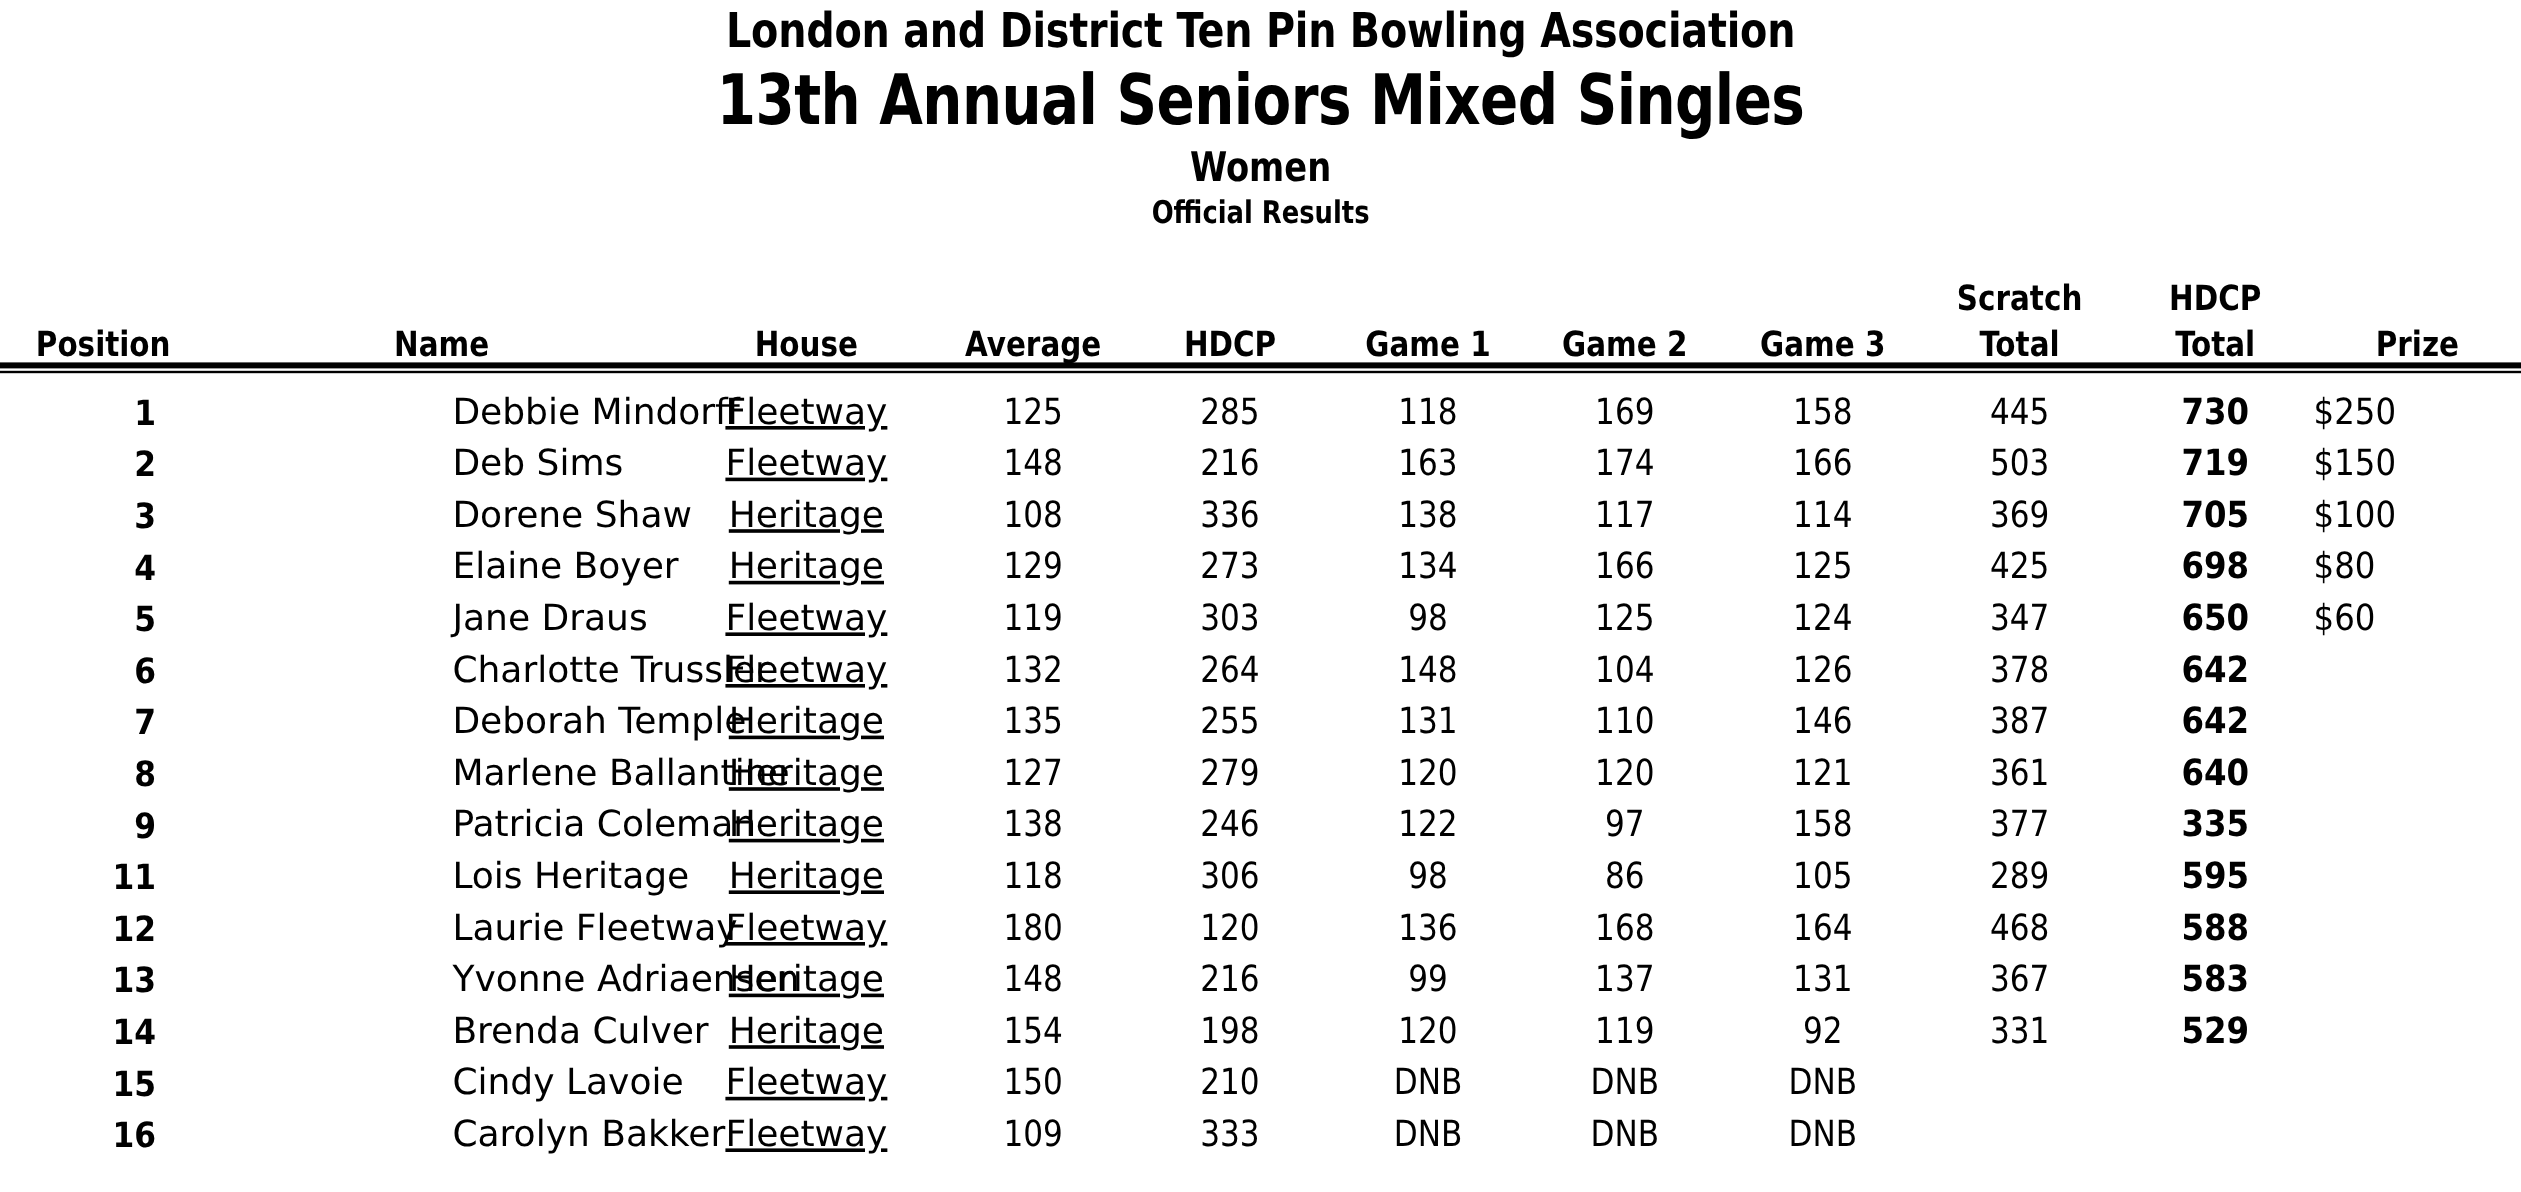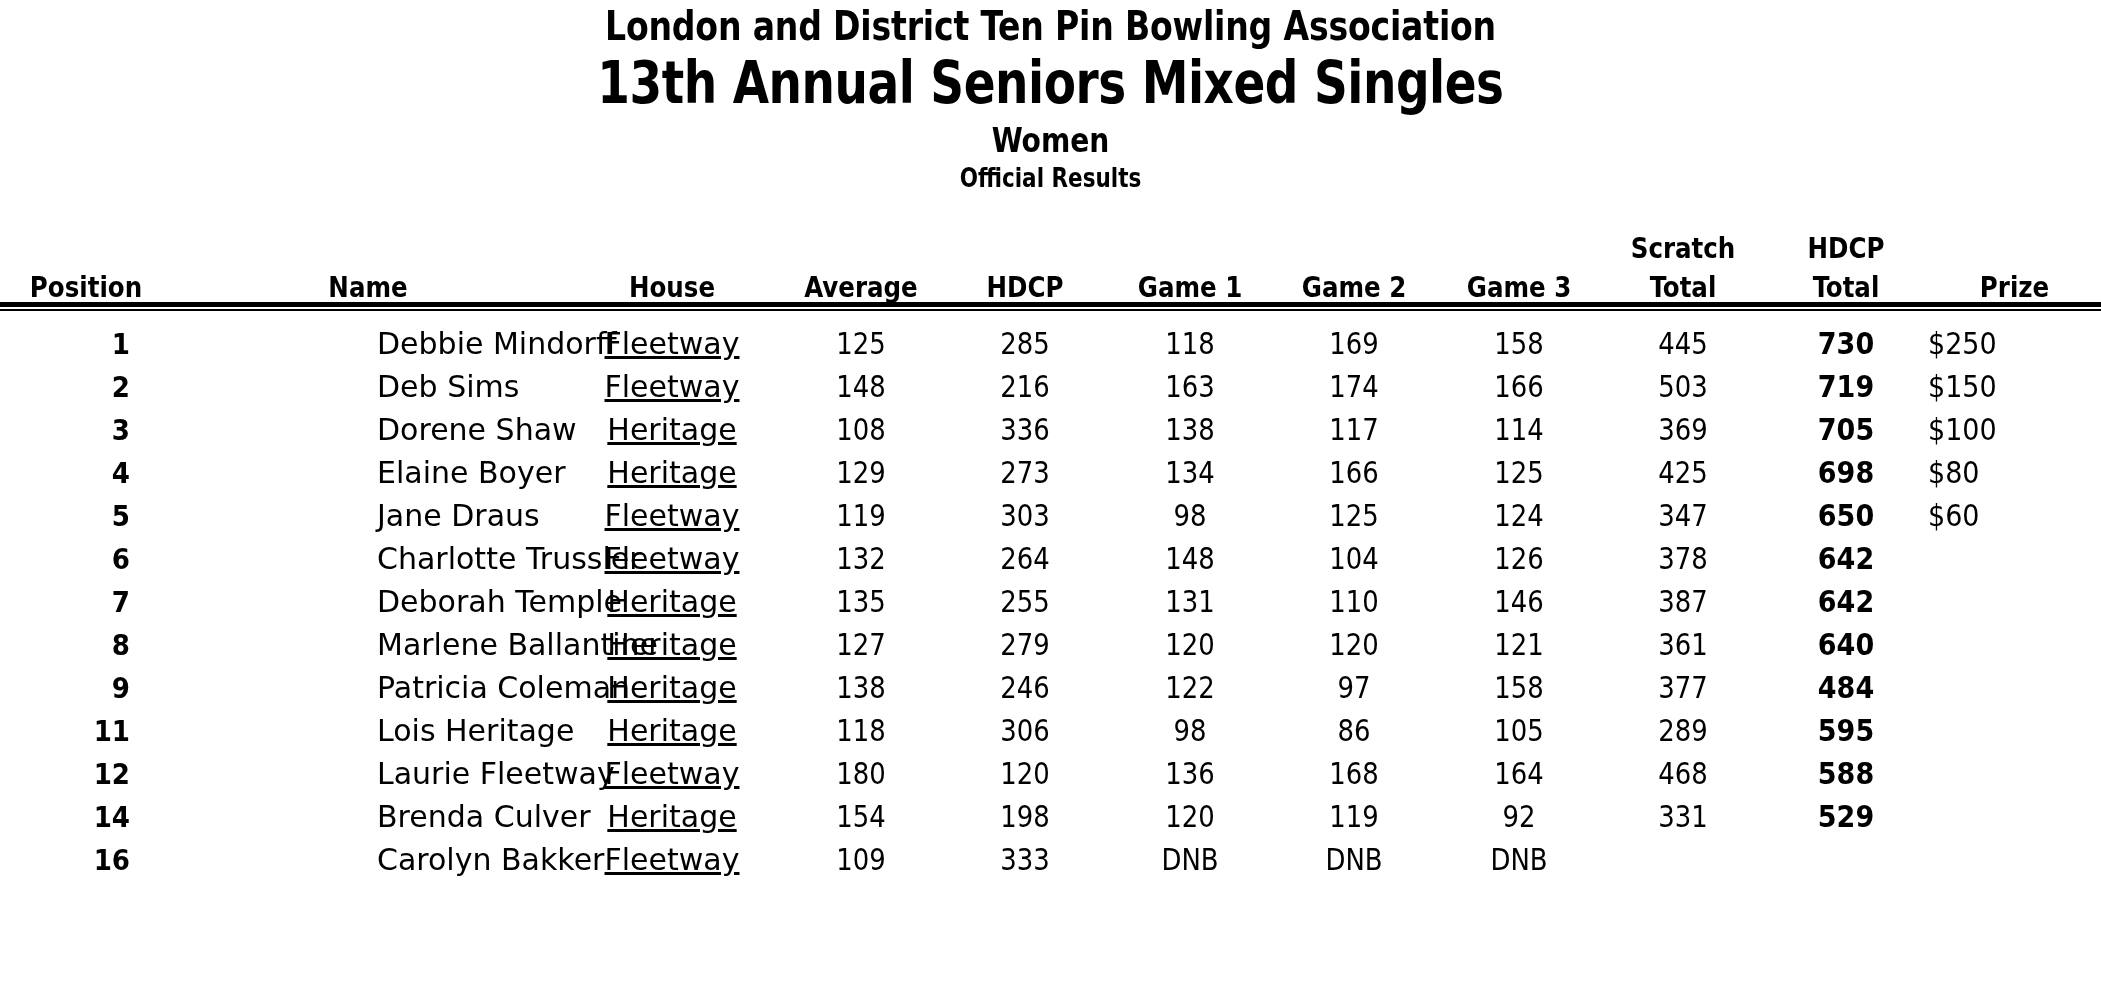--- a/index.html
+++ b/index.html
@@ -373,21 +373,21 @@
         <tr class="data-row">
           <td class="c-position">9</td>
           <td class="c-name">Patricia Coleman</td>
           <td class="c-house">Heritage</td>
           <td class="c-num">138</td>
           <td class="c-num">246</td>
           <td class="c-num">122</td>
           <td class="c-num">97</td>
           <td class="c-num">158</td>
           <td class="c-num">377</td>
-          <td class="c-hdcptotal">484</td>
+          <td class="c-hdcptotal">335</td>
           <td class="c-prize"></td>
         </tr>
         <tr class="data-row">
           <td class="c-position">11</td>
           <td class="c-name">Lois Heritage</td>
           <td class="c-house">Heritage</td>
           <td class="c-num">118</td>
           <td class="c-num">306</td>
           <td class="c-num">98</td>
           <td class="c-num">86</td>
@@ -403,33 +403,59 @@
           <td class="c-num">180</td>
           <td class="c-num">120</td>
           <td class="c-num">136</td>
           <td class="c-num">168</td>
           <td class="c-num">164</td>
           <td class="c-num">468</td>
           <td class="c-hdcptotal">588</td>
           <td class="c-prize"></td>
         </tr>
         <tr class="data-row">
+          <td class="c-position">13</td>
+          <td class="c-name">Yvonne Adriaensen</td>
+          <td class="c-house">Heritage</td>
+          <td class="c-num">148</td>
+          <td class="c-num">216</td>
+          <td class="c-num">99</td>
+          <td class="c-num">137</td>
+          <td class="c-num">131</td>
+          <td class="c-num">367</td>
+          <td class="c-hdcptotal">583</td>
+          <td class="c-prize"></td>
+        </tr>
+        <tr class="data-row">
           <td class="c-position">14</td>
           <td class="c-name">Brenda Culver</td>
           <td class="c-house">Heritage</td>
           <td class="c-num">154</td>
           <td class="c-num">198</td>
           <td class="c-num">120</td>
           <td class="c-num">119</td>
           <td class="c-num">92</td>
           <td class="c-num">331</td>
           <td class="c-hdcptotal">529</td>
           <td class="c-prize"></td>
         </tr>
         <tr class="data-row">
+          <td class="c-position">15</td>
+          <td class="c-name">Cindy Lavoie</td>
+          <td class="c-house">Fleetway</td>
+          <td class="c-num">150</td>
+          <td class="c-num">210</td>
+          <td class="c-num">DNB</td>
+          <td class="c-num">DNB</td>
+          <td class="c-num">DNB</td>
+          <td class="c-num"></td>
+          <td class="c-hdcptotal"></td>
+          <td class="c-prize"></td>
+        </tr>
+        <tr class="data-row">
           <td class="c-position">16</td>
           <td class="c-name">Carolyn Bakker</td>
           <td class="c-house">Fleetway</td>
           <td class="c-num">109</td>
           <td class="c-num">333</td>
           <td class="c-num">DNB</td>
           <td class="c-num">DNB</td>
           <td class="c-num">DNB</td>
           <td class="c-num"></td>
           <td class="c-hdcptotal"></td>

